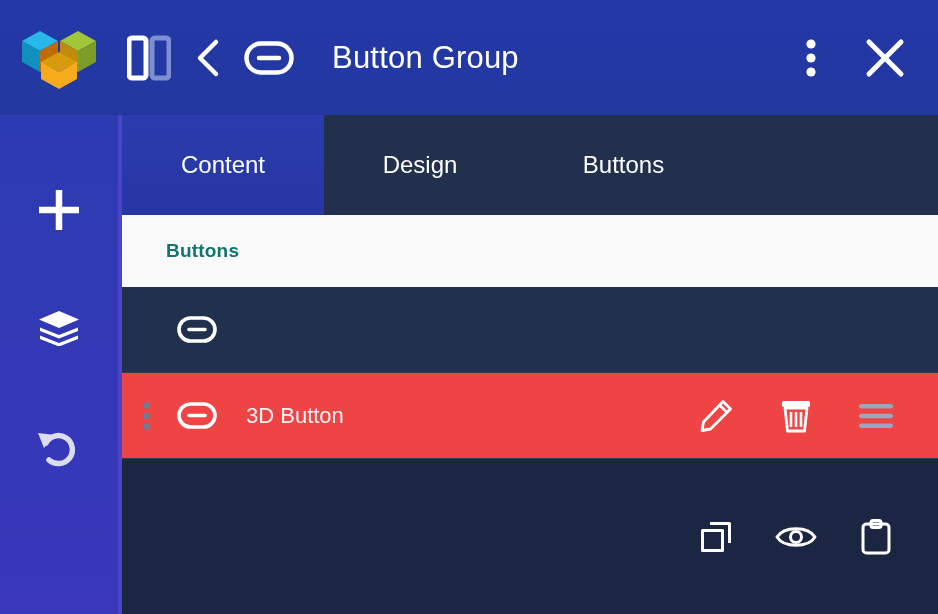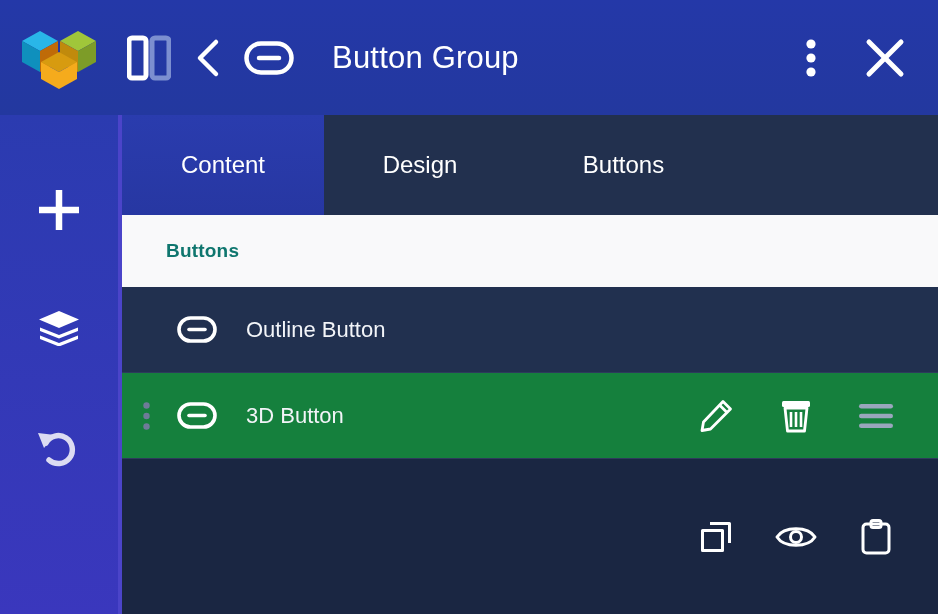--- a/index.html
+++ b/index.html
@@ -166,21 +166,21 @@
     height: 86px;
     flex: 0 0 86px;
     display: flex;
     align-items: center;
     position: relative;
     border-bottom: 1px solid #2d3b5c;
     cursor: pointer;
   }
   .row.alt   { background: #21304f; }
   .row.alt2  { background: #1f2d4a; }
-  .row.sel   { background: #15803d; }
+  .row.sel   { background: #ef4444; }
   .row.tail  { background: #1a2642; border-bottom: none; flex: 1 1 auto; height: auto; }
 
   .row-handle {
     width: 44px;
     flex: 0 0 44px;
     display: flex;
     align-items: center;
     justify-content: center;
     padding-left: 4px;
   }
@@ -335,21 +335,20 @@
       <div class="list">
 
         <div class="row alt">
           <div class="row-handle"></div>
           <div class="row-icon">
             <svg width="40" height="27" viewBox="0 0 40 27">
               <rect x="2" y="2" width="36" height="23" rx="11.5" fill="none" stroke="#ffffff" stroke-width="3.6"></rect>
               <line x1="12" y1="13.5" x2="28" y2="13.5" stroke="#ffffff" stroke-width="3.6" stroke-linecap="round"></line>
             </svg>
           </div>
-          <div class="row-label">Outline Button</div>
           <div class="row-actions"></div>
         </div>
 
 
         <div class="row sel">
           <div class="row-handle">
             <svg width="7" height="28" viewBox="0 0 7 28">
               <circle cx="3.5" cy="3.5" r="3.2" fill="#6e7b99"></circle>
               <circle cx="3.5" cy="14" r="3.2" fill="#6e7b99"></circle>
               <circle cx="3.5" cy="24.5" r="3.2" fill="#6e7b99"></circle>

